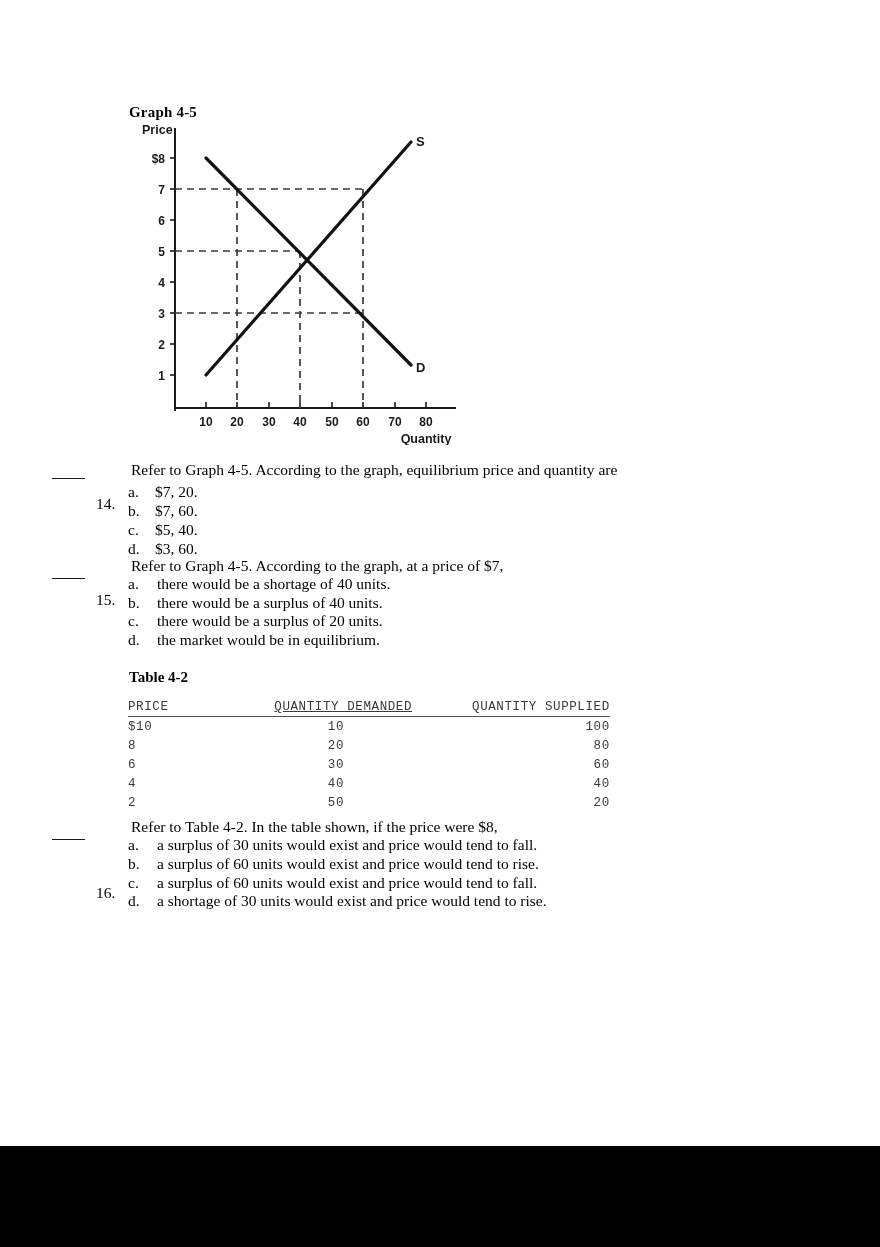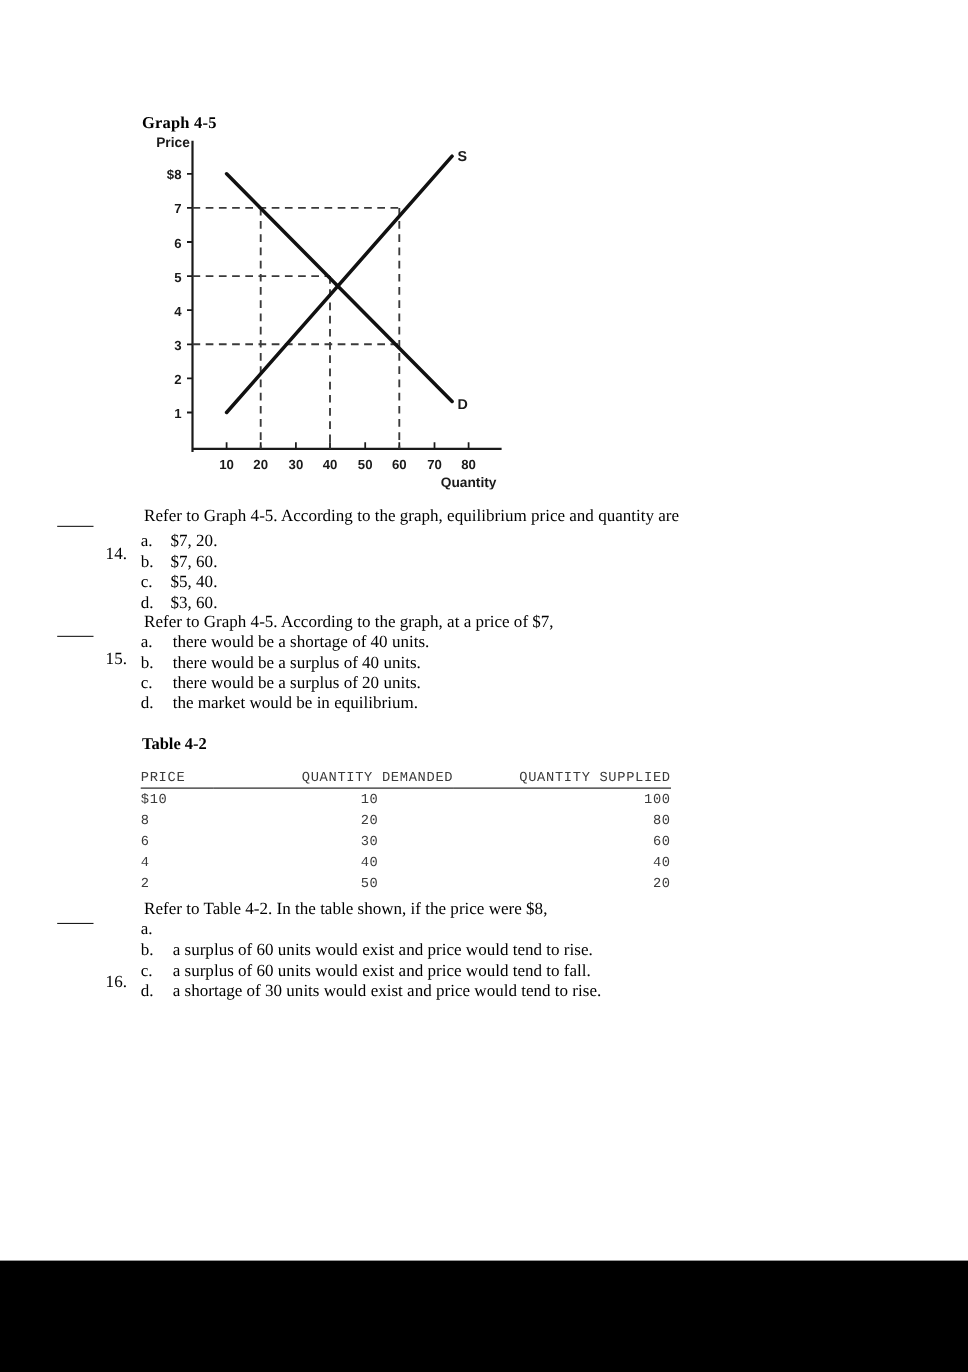--- a/index.html
+++ b/index.html
@@ -82,21 +82,21 @@
   }
   .data-table thead tr {
     border-bottom: 1px solid #555;
   }
   .data-table td {
     padding: 2.5px 0 2.5px 0;
     letter-spacing: 0.6px;
     white-space: pre;
   }
   .col-price   { width: 95px; }
-  .col-qd      { width: 185px; }
+  .col-qd      { width: 185px; text-decoration: underline; }
   .col-qs      { width: 146px; }
   .cell-price  { padding-right: 42px !important; }
   .cell-qd     { text-align: right; padding-right: 68px !important; }
   .cell-qs     { text-align: right; padding-right: 0 !important; }
   .th-qd       { padding-left: 80px !important; }
   .th-qs       { padding-left: 60px !important; }
 
   
   .question {
     position: absolute;
@@ -316,20 +316,21 @@
     </tbody>
   </table>
 
   <div class="question">
     <div class="q-blank" style="top:838px"></div>
     <div class="q-num" style="top:850px">16.</div>
     <div class="q-stem" style="top:818px">Refer to Table 4-2. In the table shown, if the price were $8,</div>
     <div class="q-options">
       <div class="opt-row" style="top:836px">
         <span class="opt-letter">a.</span>
+        <span class="opt-text opt-text-wide">a surplus of 30 units would exist and price would tend to fall.</span>
       </div>
       <div class="opt-row" style="top:855px">
         <span class="opt-letter">b.</span>
         <span class="opt-text opt-text-wide">a surplus of 60 units would exist and price would tend to rise.</span>
       </div>
       <div class="opt-row" style="top:874px">
         <span class="opt-letter">c.</span>
         <span class="opt-text opt-text-wide">a surplus of 60 units would exist and price would tend to fall.</span>
       </div>
       <div class="opt-row" style="top:892px">

